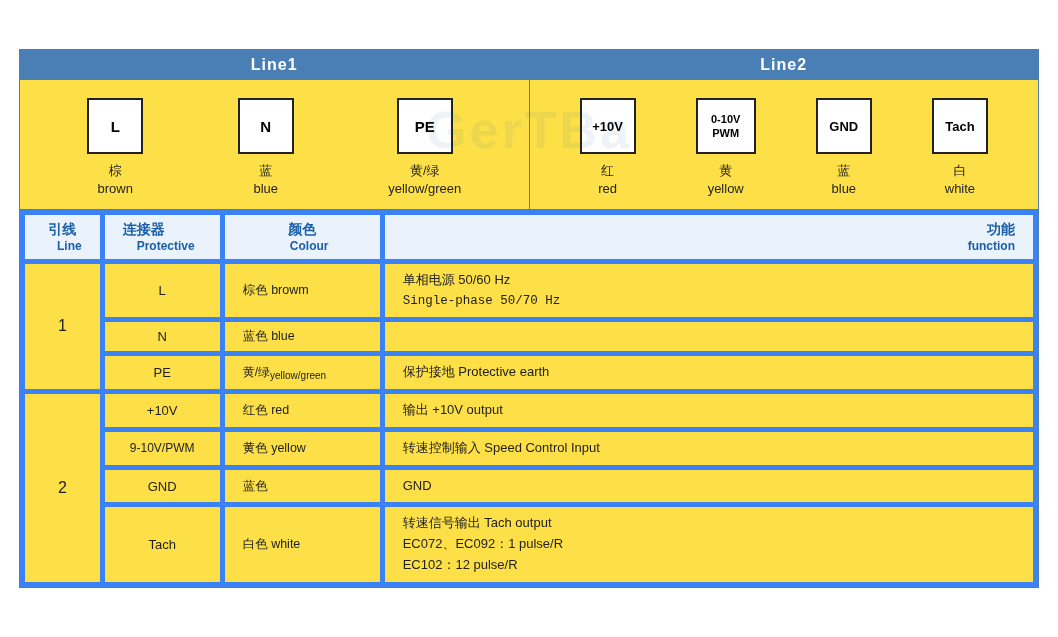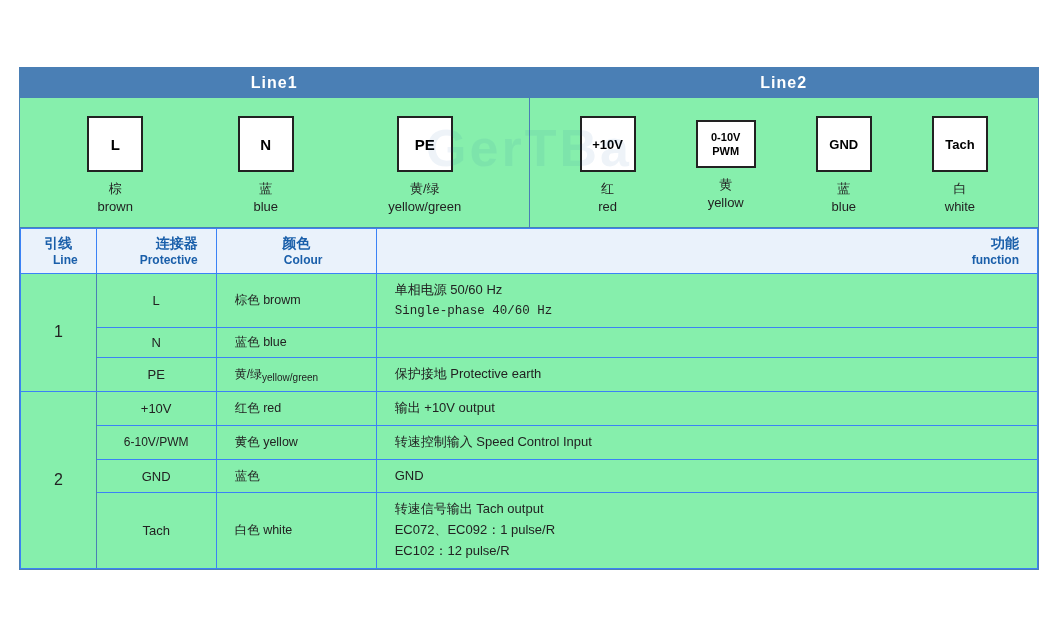--- a/index.html
+++ b/index.html
@@ -8,21 +8,21 @@
       background: #fff;
       display: flex;
       justify-content: center;
       align-items: center;
       min-height: 100vh;
       padding: 10px;
     }
     .main-container {
       width: 1020px;
       border: 1.5px solid #4a7fb5;
-      background: #86efac;
+      background: #fde047;
       position: relative;
     }
     
     .diagram-section {
       display: flex;
       border-bottom: 1.5px solid #4a7fb5;
     }
     .line1-diagram {
       flex: 1;
       border-right: 1.5px solid #4a7fb5;
@@ -64,56 +64,56 @@
       display: flex;
       align-items: center;
       justify-content: center;
       font-size: 15px;
       font-weight: bold;
       background: #fff;
       font-family: Arial, sans-serif;
     }
     .connector-box.small {
       width: 60px;
-      height: 48px;
+      height: 56px;
       font-size: 12px;
       line-height: 1.2;
       text-align: center;
     }
     .connector-label {
       text-align: center;
       font-size: 13px;
       color: #222;
       line-height: 1.4;
     }
     
     .table-section {
       width: 100%;
     }
     table {
       width: 100%;
       border-collapse: collapse;
     }
     th, td {
-      border: 1px solid #3b82f6;
+      border: 5px solid #3b82f6;
       padding: 6px 18px;
       vertical-align: middle;
       font-size: 13px;
       color: #222;
     }
     .th-header {
       background: #eaf2fb;
     }
     .th-line {
       width: 60px;
       text-align: center;
     }
     .th-conn {
       width: 120px;
-      text-align: right;
+      text-align: left;
     }
     .th-color {
       width: 160px;
       text-align: center;
     }
     .th-func {
       text-align: right;
     }
     .header-zh {
       font-size: 14px;
@@ -232,41 +232,41 @@
             <span class="header-en">function</span>
           </th>
         </tr>
       </thead>
       <tbody>
 
         <tr>
           <td class="line-num" rowspan="3">1</td>
           <td class="center">L</td>
           <td class="colour-cell">棕色 browm</td>
-          <td class="function-cell">单相电源 50/60 Hz<br><span style="font-family: 'Courier New', monospace; font-size:12.5px;">Single-phase 40/60 Hz</span></td>
+          <td class="function-cell">单相电源 50/60 Hz<br><span style="font-family: 'Courier New', monospace; font-size:12.5px;">Single-phase 50/70 Hz</span></td>
         </tr>
         <tr>
           <td class="center">N</td>
           <td class="colour-cell">蓝色 blue</td>
           <td class="function-cell"></td>
         </tr>
         <tr>
           <td class="center">PE</td>
           <td class="colour-cell" style="font-size:12px;">黄/绿<sub style="font-size:10px;">yellow/green</sub></td>
           <td class="function-cell">保护接地 Protective earth</td>
         </tr>
 
         <tr>
           <td class="line-num" rowspan="4">2</td>
           <td class="center">+10V</td>
           <td class="colour-cell">红色 red</td>
           <td class="function-cell">输出 +10V output</td>
         </tr>
         <tr>
-          <td class="center" style="font-size:12px;">6-10V/PWM</td>
+          <td class="center" style="font-size:12px;">9-10V/PWM</td>
           <td class="colour-cell">黄色 yellow</td>
           <td class="function-cell">转速控制输入 Speed Control Input</td>
         </tr>
         <tr>
           <td class="center">GND</td>
           <td class="colour-cell">蓝色</td>
           <td class="function-cell">GND</td>
         </tr>
         <tr>
           <td class="center">Tach</td>

